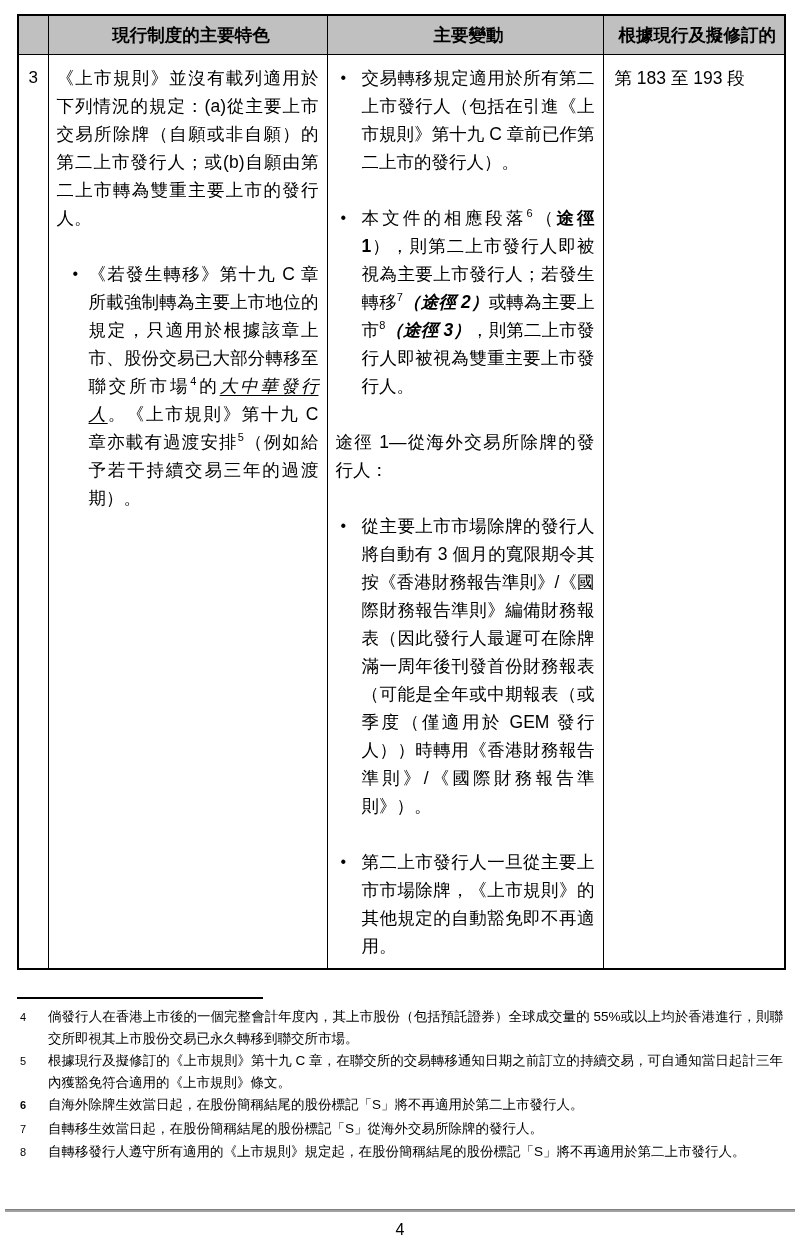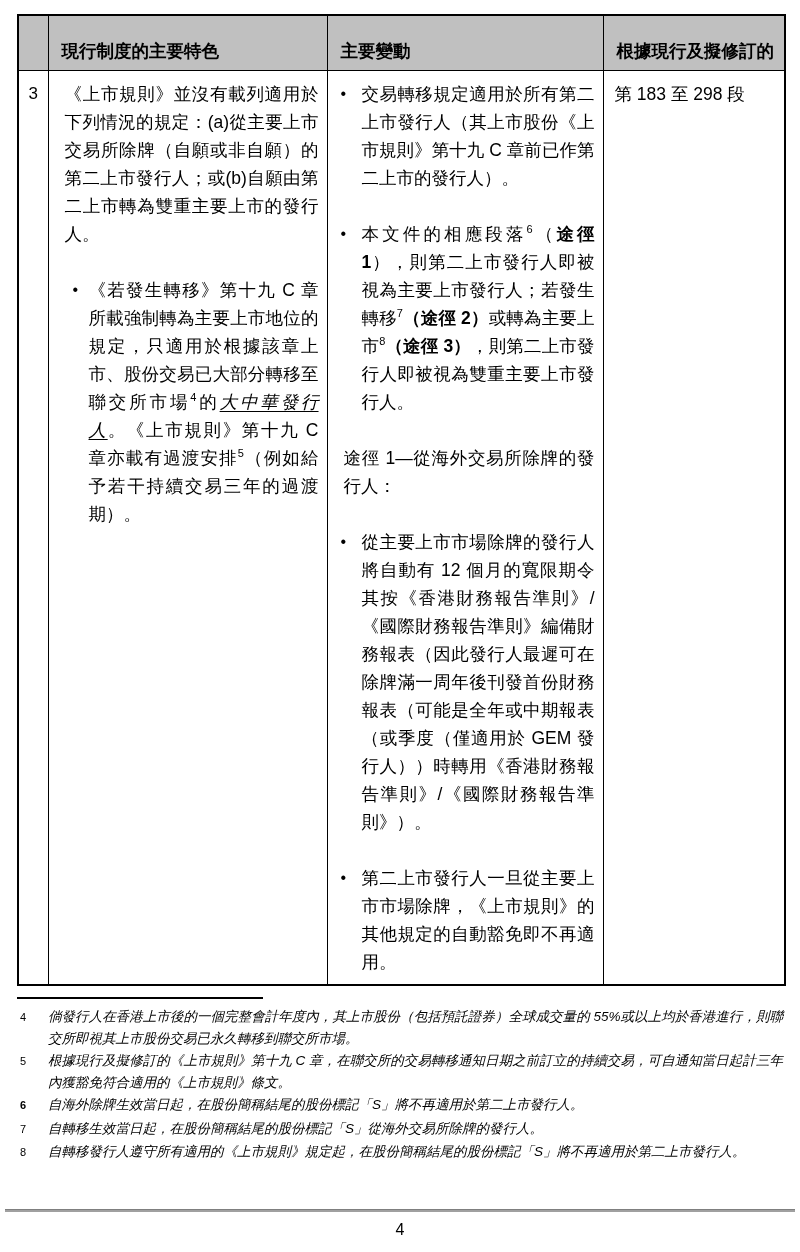--- a/index.html
+++ b/index.html
@@ -25,57 +25,57 @@
   .tbl col.c1{width:279px;}
   .tbl col.c2{width:276px;}
   .tbl col.c3{width:182px;}
   .tbl th,.tbl td{
     border:1px solid var(--border);
     vertical-align:top;
     font-size:17.5px;
   }
   .tbl th{
     background:var(--header_bg);
-    text-align:left;font-weight:bold;
-    padding:24px 6px 8px 13px;
+    text-align:center;font-weight:bold;
+    padding:8px 6px 8px 13px;
     height:38px;line-height:22px;margin-top:16px;
   }
   .tbl tbody td{
     padding:9px 8px 8px 8px;
     height:886px;
     line-height:28px;
   }
   td.num-cell{text-align:center;padding-top:9px;font-size:17px;}
 
   .para,.bt{text-align:justify;}
-  .para{margin:0 0 28px 8px;}
+  .para{margin:0 0 28px 0;}
   .para:last-child{margin-bottom:0;}
   .bullet{display:flex;margin:0 0 28px 0;}
   .bullet:last-child{margin-bottom:0;}
   .bm{flex:none;width:26px;padding-left:5px;font-size:16px;}
   .bt{flex:1;}
   
   .ind .bm{width:32px;padding-left:16px;}
 
   .seg-b{font-weight:bold;}
-  .seg-bi{font-weight:bold;}
+  .seg-bi{font-weight:bold;font-style:italic;}
   .seg-u{text-decoration:underline;text-underline-offset:3px;font-style:italic;}
   sup{font-size:11px;line-height:0;vertical-align:super;}
 
   .ref-cell div{padding-left:3px;}
 
   
   .fn-sep{
     position:absolute;left:17px;top:997px;width:246px;height:0;
     border-top:2px solid var(--border);
   }
   .footnotes{position:absolute;left:17px;top:1006px;width:766px;}
   .fn{display:flex;font-size:13.5px;line-height:21.5px;margin-bottom:1px;}
   .fn-n{flex:none;width:31px;padding-left:3px;font-size:11px;padding-top:1px;}
-  .fn-t{flex:1;text-align:justify;font-style:italic;}
+  .fn-t{flex:1;text-align:justify;}
 
   
   .footer-rule{
     position:absolute;left:5px;top:1209px;width:790px;height:3px;
     background:var(--footer_rule);border-top:1px solid #7f7f7f;
   }
   .page-number{
     position:absolute;left:0;top:1218px;width:100%;
     text-align:center;font-size:16px;line-height:24px;
   }
@@ -108,39 +108,39 @@
           <div class="para"><span>《上市規則》並沒有載列適用於下列情況的規定：(a)從主要上市交易所除牌（自願或非自願）的第二上市發行人；或(b)自願由第二上市轉為雙重主要上市的發行人。</span></div>
           <div class="bullet ind">
             <span class="bm">•</span>
             <span class="bt"><span>《若發生轉移》第十九 C 章所載強制轉為主要上市地位的規定，只適用於根據該章上市、股份交易已大部分轉移至聯交所市場</span><sup>4</sup><span>的</span><span class="seg-u">大中華發行人</span><span>。《上市規則》第十九 C 章亦載有過渡安排</span><sup>5</sup><span>（例如給予若干持續交易三年的過渡期）。</span></span>
           </div>
         </td>
 
         <td>
           <div class="bullet">
             <span class="bm">•</span>
-            <span class="bt"><span>交易轉移規定適用於所有第二上市發行人（其上市股份《上市規則》第十九 C 章前已作第二上市的發行人）。</span></span>
+            <span class="bt"><span>交易轉移規定適用於所有第二上市發行人（包括在引進《上市規則》第十九 C 章前已作第二上市的發行人）。</span></span>
           </div>
           <div class="bullet">
             <span class="bm">•</span>
             <span class="bt"><span>本文件的相應段落</span><sup>6</sup><span>（</span><span class="seg-b">途徑 1</span><span>），則第二上市發行人即被視為主要上市發行人；若發生轉移</span><sup>7</sup><span class="seg-bi">（途徑 2）</span><span>或轉為主要上市</span><sup>8</sup><span class="seg-bi">（途徑 3）</span><span>，則第二上市發行人即被視為雙重主要上市發行人。</span></span>
           </div>
           <div class="para"><span>途徑 1—從海外交易所除牌的發行人：</span></div>
           <div class="bullet">
             <span class="bm">•</span>
-            <span class="bt"><span>從主要上市市場除牌的發行人將自動有 12 個月的寬限期令其按《香港財務報告準則》/《國際財務報告準則》編備財務報表（因此發行人最遲可在除牌滿一周年後刊發首份財務報表（可能是全年或中期報表（或季度（僅適用於 GEM 發行人））時轉用《香港財務報告準則》/《國際財務報告準則》）。</span></span>
+            <span class="bt"><span>從主要上市市場除牌的發行人將自動有 3 個月的寬限期令其按《香港財務報告準則》/《國際財務報告準則》編備財務報表（因此發行人最遲可在除牌滿一周年後刊發首份財務報表（可能是全年或中期報表（或季度（僅適用於 GEM 發行人））時轉用《香港財務報告準則》/《國際財務報告準則》）。</span></span>
           </div>
           <div class="bullet">
             <span class="bm">•</span>
             <span class="bt"><span>第二上市發行人一旦從主要上市市場除牌，《上市規則》的其他規定的自動豁免即不再適用。</span></span>
           </div>
         </td>
 
         <td class="ref-cell">
-          <div>第 183 至 298 段</div>
+          <div>第 183 至 193 段</div>
         </td>
       </tr>
     </tbody>
   </table>
 
   <div class="fn-sep"></div>
 
   <div class="footnotes">
     <div class="fn">
       <span class="fn-n"><span>4</span></span>

